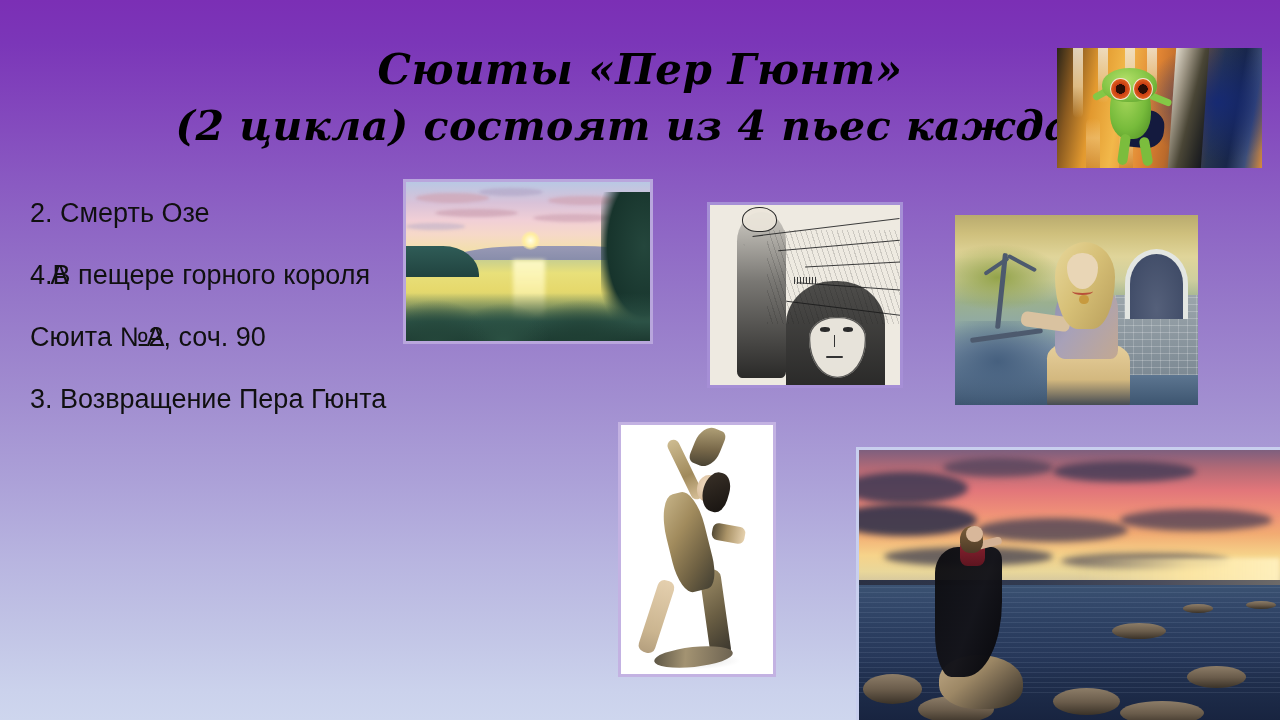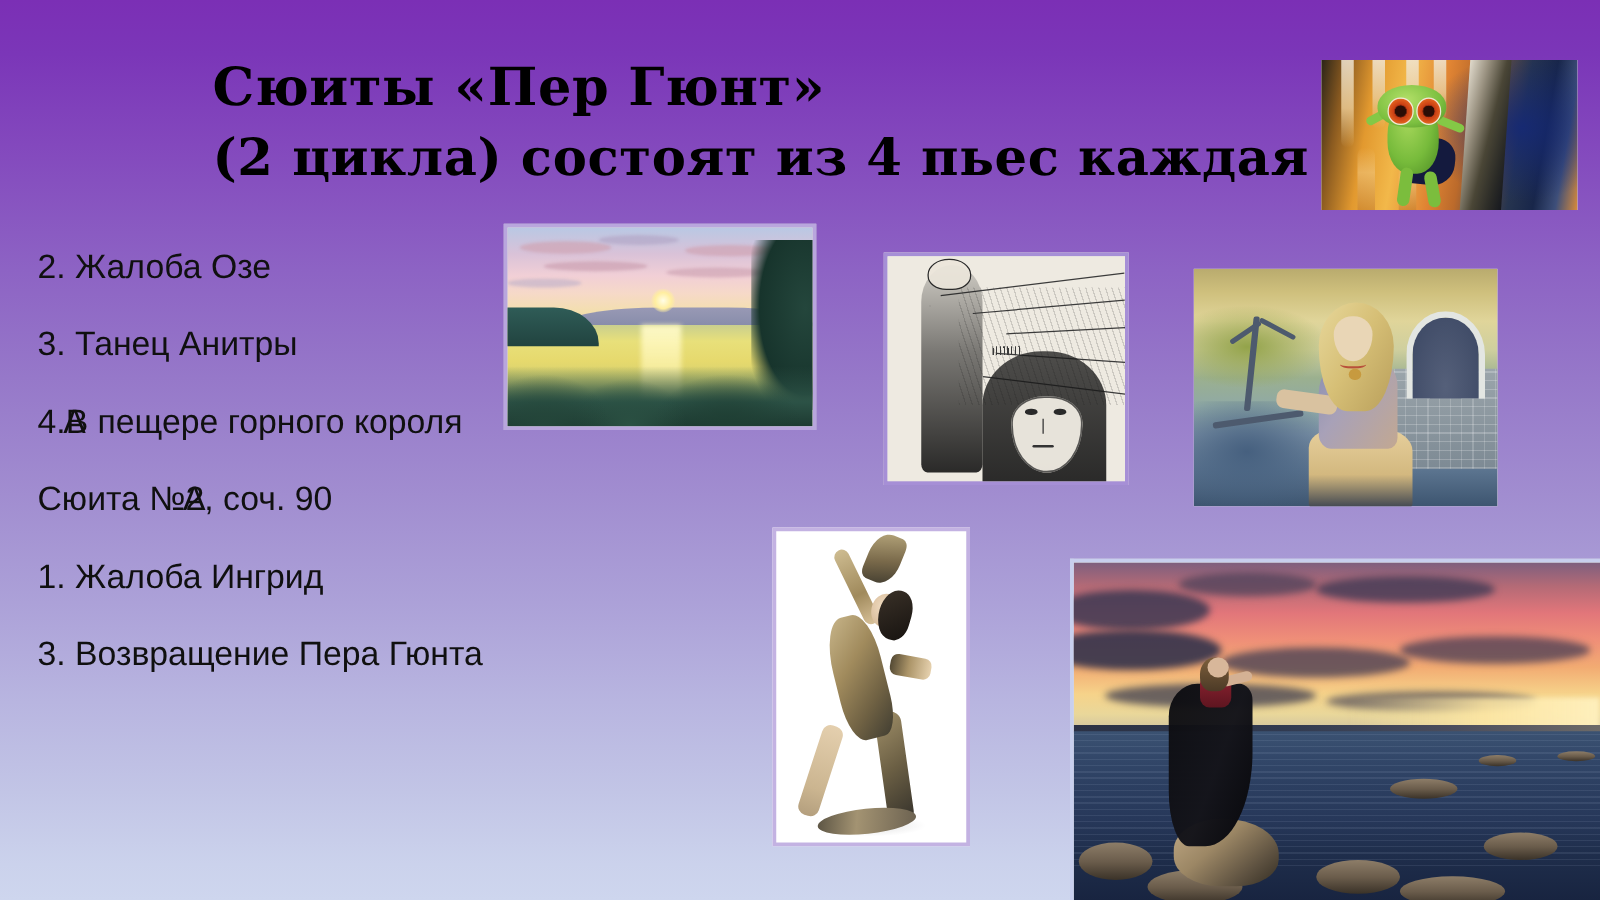--- a/index.html
+++ b/index.html
@@ -32,23 +32,24 @@
         #cbd2ec 96%,
         #ced6ee 100%);
   }
 
   
   #title-block {
     position: absolute;
     left: 170px;
     top: 42px;
     width: 940px;
-    text-align: left;
+    text-align: center;
     color: #000000;
     font-family: "DejaVu Serif", "Liberation Serif", serif;
+    font-style: italic;
     font-weight: 700;
     font-size: 42px;
     line-height: 56px;
     letter-spacing: 0.5px;
     white-space: nowrap;
   }
   #title-line-1 { display: block; }
   #title-line-2 { display: block; font-size: 41px; }
 
   
@@ -505,38 +506,32 @@
   <div id="title-block">
     <span id="title-line-1">Сюиты «Пер Гюнт»</span>
     <span id="title-line-2">(2 цикла) состоят из 4 пьес каждая</span>
   </div>
 
   <div id="content-list">
 
 
 
     <div class="list-line">
-      <span>2. </span><span>Жалоба Озе</span>
+      <span>2. </span><span>Смерть Озе</span>
     </div>
 
-    <div class="list-line">
-      <span>3. </span><span>Танец Анитры</span>
-    </div>
 
     <div class="list-line">
       <span>4.</span><span class="tabglyph">А</span><span>В пещере горного короля</span>
     </div>
 
     <div class="list-line">
       <span>Сюита №</span><span class="tabglyph">А</span><span>2, соч. 90</span>
     </div>
 
-    <div class="list-line">
-      <span>1. </span><span>Жалоба Ингрид</span>
-    </div>
 
 
     <div class="list-line">
       <span>3. </span><span>Возвращение Пера Гюнта</span>
     </div>
 
   </div>
 
   <div id="pic-troll" class="pic" title="Зелёный тролль в пещере горного короля">
     <div class="sky"></div>

